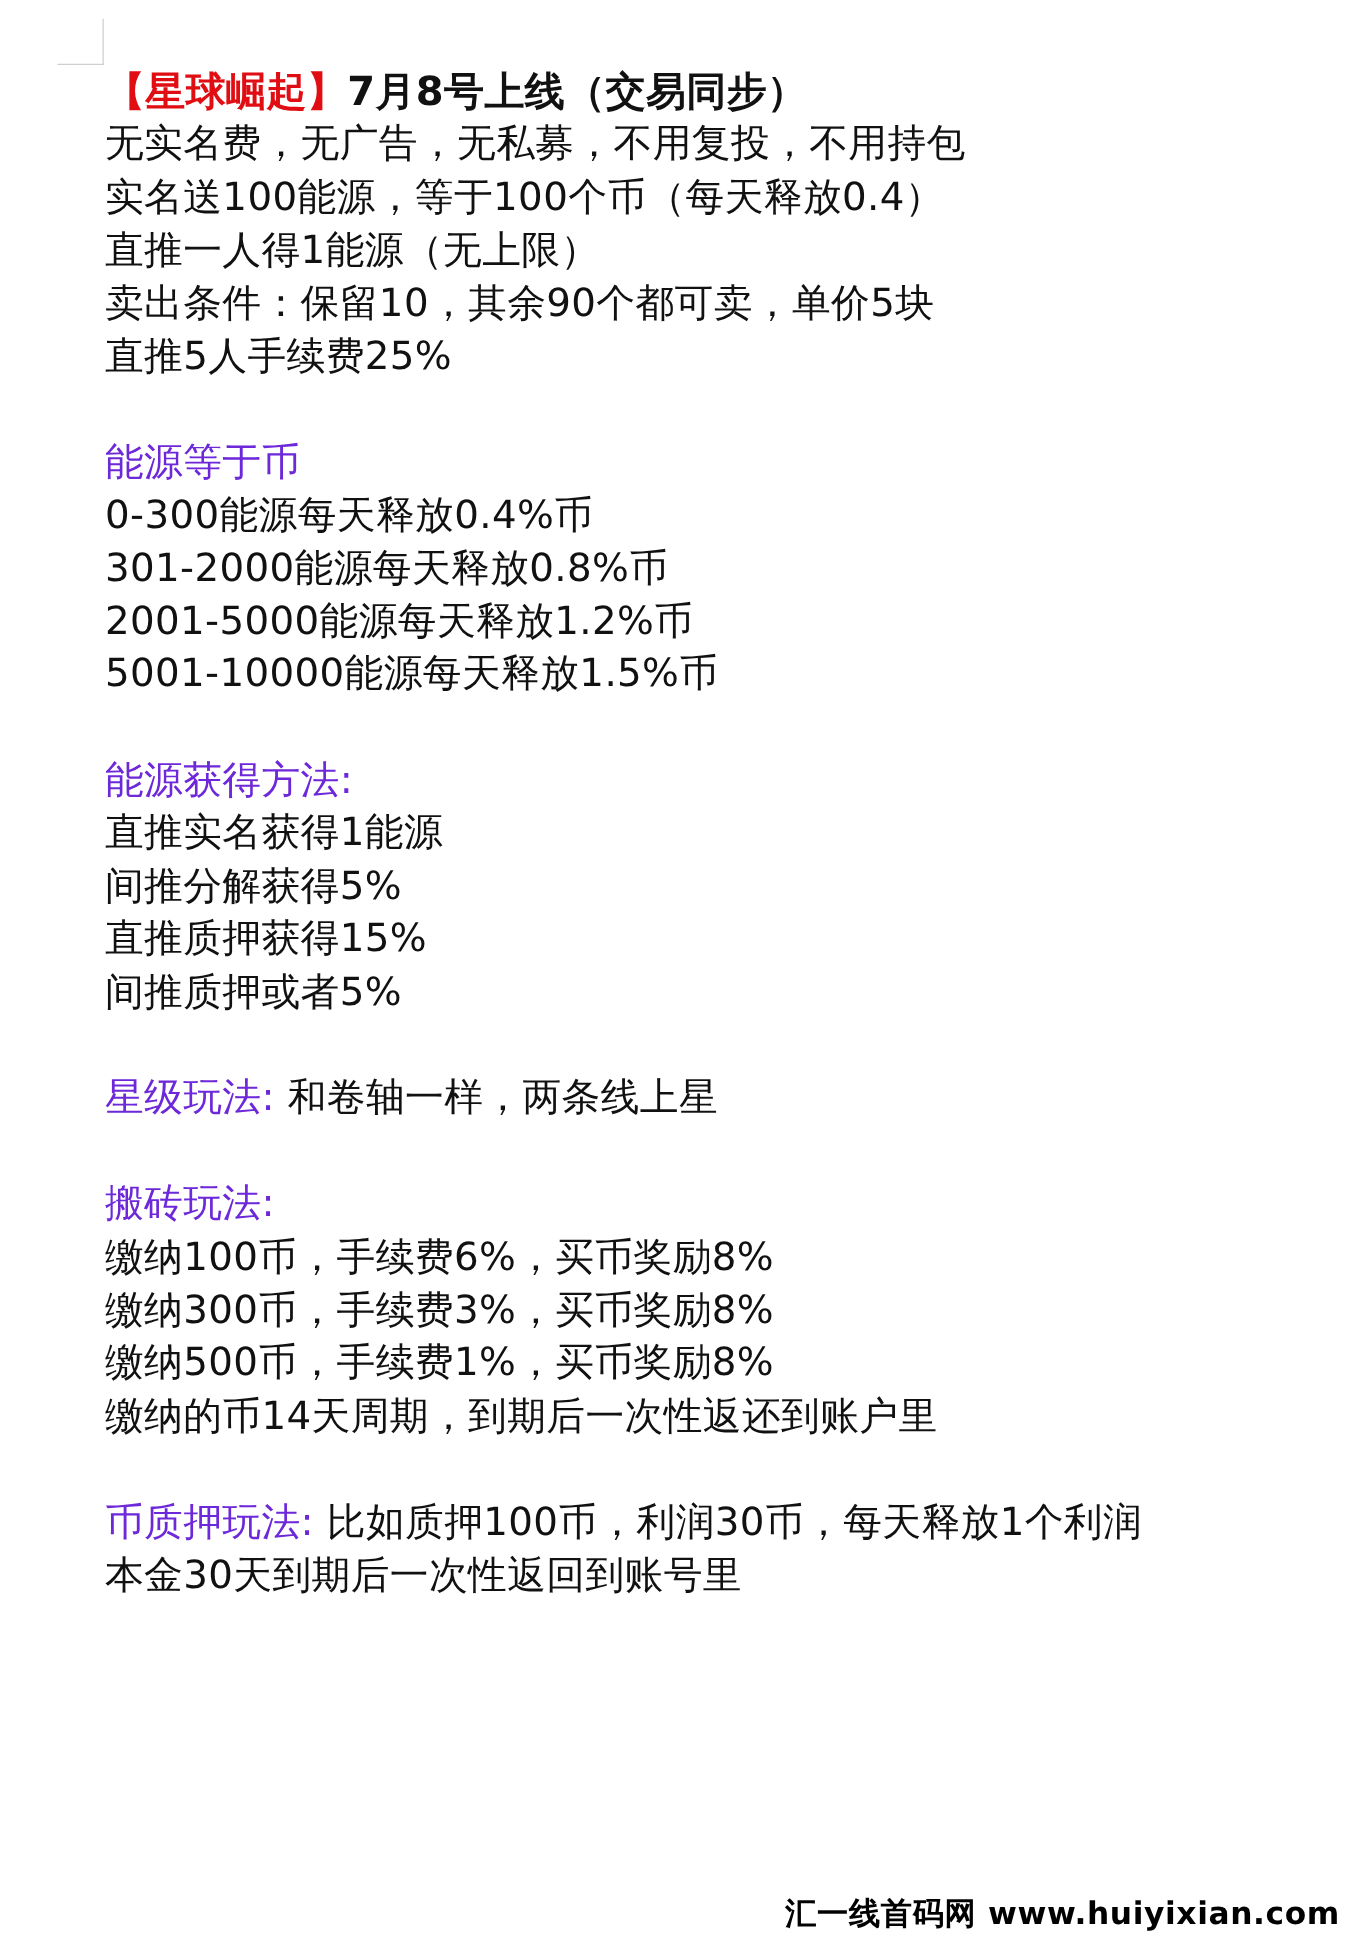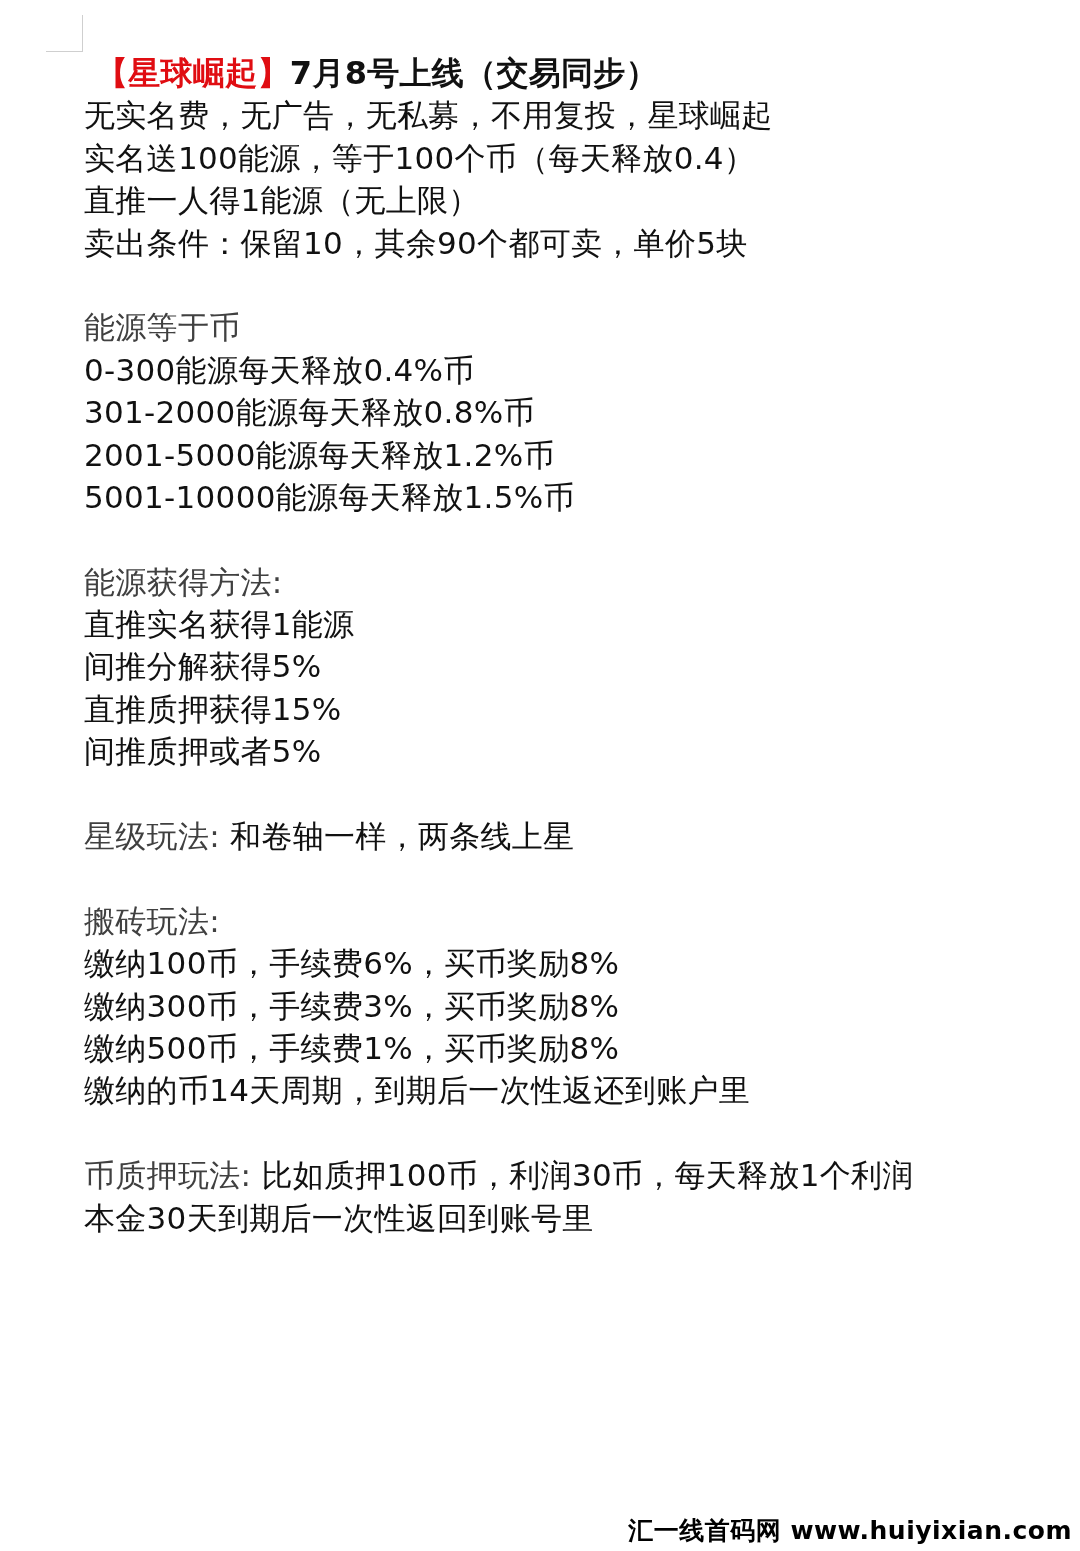--- a/index.html
+++ b/index.html
@@ -2,42 +2,43 @@
 <html><head>
 <meta charset="utf-8">
 <style>
   html, body { margin:0; padding:0; background:#ffffff; }
   body { width:1080px; height:1551px; position:relative; overflow:hidden;
          font-family:"DejaVu Sans","Liberation Sans",sans-serif; color:#111; }
   .corner { position:absolute; left:46px; top:15px; width:36px; height:36px;
             border-right:1px solid #cfcfcf; border-bottom:1px solid #cfcfcf; }
   .doc { position:absolute; left:84px; top:52px; width:990px; }
   .line { font-size:31px; line-height:42.4px; height:42.4px; white-space:nowrap; letter-spacing:0.3px; }
-  .title { font-size:32px; font-weight:bold; margin-left:12px; }
+  .title { font-size:32px; font-weight:bold; }
   .title .red { color:#e00d12; }
-  .hd { color:#404040; }
+  .hd { color:#6d28d9; }
   .gap { height:42.4px; }
   .footer { position:absolute; right:8px; bottom:4px; font-size:25px; font-weight:bold;
             font-family:"DejaVu Sans",sans-serif; color:#000; letter-spacing:0.5px;text-align:right; }
 </style>
 </head>
 <body>
 
 <div class="corner"></div>
 
 <div class="doc">
   <div class="line title">
     <span class="red">【星球崛起】</span><span>7月8号上线（交易同步）</span>
   </div>
 
   <div>
-    <div class="line">无实名费，无广告，无私募，不用复投，星球崛起</div>
+    <div class="line">无实名费，无广告，无私募，不用复投，不用持包</div>
     <div class="line">实名送100能源，等于100个币（每天释放0.4）</div>
     <div class="line">直推一人得1能源（无上限）</div>
     <div class="line">卖出条件：保留10，其余90个都可卖，单价5块</div>
+    <div class="line">直推5人手续费25%</div>
   </div>
 
   <div class="gap"></div>
 
   <div>
     <div class="line hd">能源等于币</div>
     <div class="line">0-300能源每天释放0.4%币</div>
     <div class="line">301-2000能源每天释放0.8%币</div>
     <div class="line">2001-5000能源每天释放1.2%币</div>
     <div class="line">5001-10000能源每天释放1.5%币</div>

